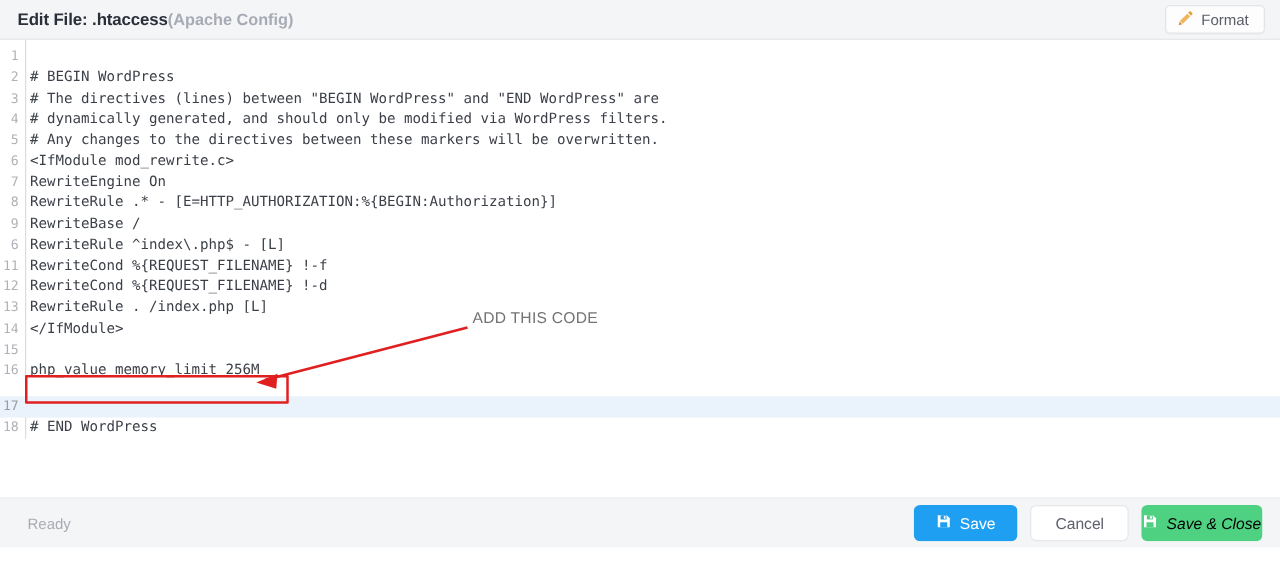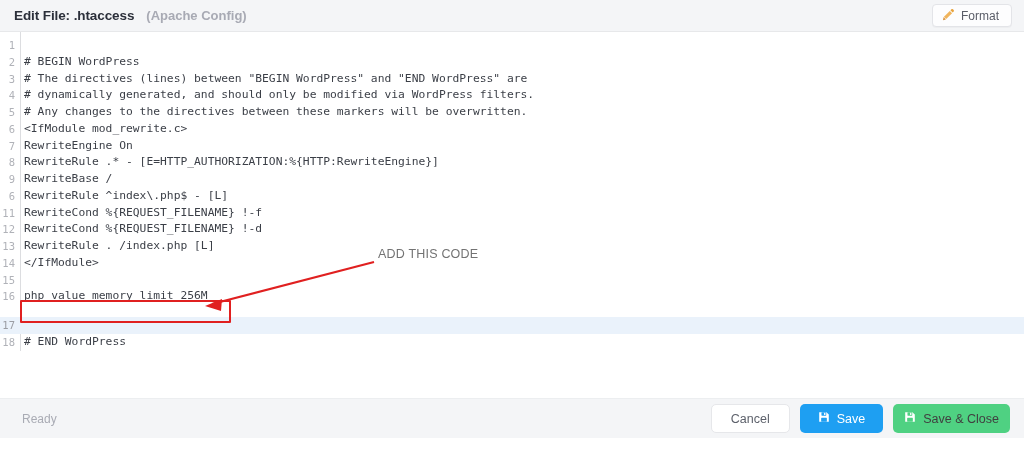--- a/index.html
+++ b/index.html
@@ -33,21 +33,21 @@
     font-size: 13.5px;
     font-weight: bold;
     color: #2b2f3a;
     letter-spacing: -0.1px;
     white-space: nowrap;
   }
   .header-subtitle {
     font-size: 13px;
     font-weight: bold;
     color: #a8aab4;
-    margin-left: 12px;
+    margin-left: 0;
     white-space: nowrap;
   }
   .header-spacer { flex: 1 1 auto; }
 
   .format-btn {
     display: inline-flex;
     align-items: center;
     gap: 6px;
     height: 23px;
     padding: 0 12px 0 9px;
@@ -179,22 +179,23 @@
     color: #5d616b;
     padding: 0 19px;
   }
   .btn-save {
     background: #1e9ff2;
     color: #ffffff;
     padding: 0 17px;
   }
   .btn-save-close {
     background: #4fd182;
-    color: #404040;
-    padding: 0 10px;
+    color: #000000;
+    padding: 0 0;
+    font-style: italic;
   }
   .save-icon { display: block; }
 </style>
 </head>
 <body>
 
 <div class="app">
 
   <div class="header">
     <span class="header-title">Edit File: .htaccess</span>
@@ -215,21 +216,21 @@
   <div class="editor">
     <div class="code-area" id="code-area">
       <div class="gutter-rule"></div>
     <div class="code-line"><span class="ln">1</span><span class="code-text"></span></div>
         <div class="code-line"><span class="ln">2</span><span class="code-text"># BEGIN WordPress</span></div>
         <div class="code-line"><span class="ln">3</span><span class="code-text"># The directives (lines) between "BEGIN WordPress" and "END WordPress" are</span></div>
         <div class="code-line"><span class="ln">4</span><span class="code-text"># dynamically generated, and should only be modified via WordPress filters.</span></div>
         <div class="code-line"><span class="ln">5</span><span class="code-text"># Any changes to the directives between these markers will be overwritten.</span></div>
         <div class="code-line"><span class="ln">6</span><span class="code-text">&lt;IfModule mod_rewrite.c&gt;</span></div>
         <div class="code-line"><span class="ln">7</span><span class="code-text">RewriteEngine On</span></div>
-        <div class="code-line"><span class="ln">8</span><span class="code-text">RewriteRule .* - [E=HTTP_AUTHORIZATION:%{HTTP:RewriteEngine}]</span></div>
+        <div class="code-line"><span class="ln">8</span><span class="code-text">RewriteRule .* - [E=HTTP_AUTHORIZATION:%{BEGIN:Authorization}]</span></div>
         <div class="code-line"><span class="ln">9</span><span class="code-text">RewriteBase /</span></div>
         <div class="code-line"><span class="ln">6</span><span class="code-text">RewriteRule ^index\.php$ - [L]</span></div>
         <div class="code-line"><span class="ln">11</span><span class="code-text">RewriteCond %{REQUEST_FILENAME} !-f</span></div>
         <div class="code-line"><span class="ln">12</span><span class="code-text">RewriteCond %{REQUEST_FILENAME} !-d</span></div>
         <div class="code-line"><span class="ln">13</span><span class="code-text">RewriteRule . /index.php [L]</span></div>
         <div class="code-line"><span class="ln">14</span><span class="code-text">&lt;/IfModule&gt;</span></div>
         <div class="code-line"><span class="ln">15</span><span class="code-text"></span></div>
         <div class="code-line"><span class="ln">16</span><span class="code-text">php_value memory_limit 256M</span></div>
         <div class="code-line active"><span class="ln">17</span><span class="code-text"></span></div>
         <div class="code-line"><span class="ln">18</span><span class="code-text"># END WordPress</span></div>
@@ -244,33 +245,33 @@
       </g>
     </svg>
     <div class="ann-label">ADD THIS CODE</div>
     <div class="ann-box"></div>
   </div>
 
   <div class="footer">
     <span class="status-text">Ready</span>
     <span class="footer-spacer"></span>
     <div class="footer-buttons">
-      <button class="btn btn-cancel">
-        <span>Cancel</span>
-      </button>
       <button class="btn btn-save">
         <span class="save-icon">
           <svg width="12" height="12" viewBox="0 0 16 16">
             <path d="M1.6 1.6 h9.6 L14.4 4.8 v9.6 H1.6 Z" fill="#ffffff"></path>
             <rect x="4.6" y="1.6" width="6.4" height="4.6" rx="0.6" fill="#1e9ff2"></rect>
             <rect x="8.1" y="2.4" width="1.8" height="3.0" rx="0.4" fill="#ffffff"></rect>
             <rect x="4.2" y="9.0" width="7.6" height="5.4" rx="0.6" fill="#1e9ff2"></rect>
           </svg>
         </span>
         <span>Save</span>
+      </button>
+      <button class="btn btn-cancel">
+        <span>Cancel</span>
       </button>
       <button class="btn btn-save-close">
         <span class="save-icon">
           <svg width="12" height="12" viewBox="0 0 16 16">
             <path d="M1.6 1.6 h9.6 L14.4 4.8 v9.6 H1.6 Z" fill="#ffffff"></path>
             <rect x="4.6" y="1.6" width="6.4" height="4.6" rx="0.6" fill="#4fd182"></rect>
             <rect x="8.1" y="2.4" width="1.8" height="3.0" rx="0.4" fill="#ffffff"></rect>
             <rect x="4.2" y="9.0" width="7.6" height="5.4" rx="0.6" fill="#4fd182"></rect>
           </svg>
         </span>

